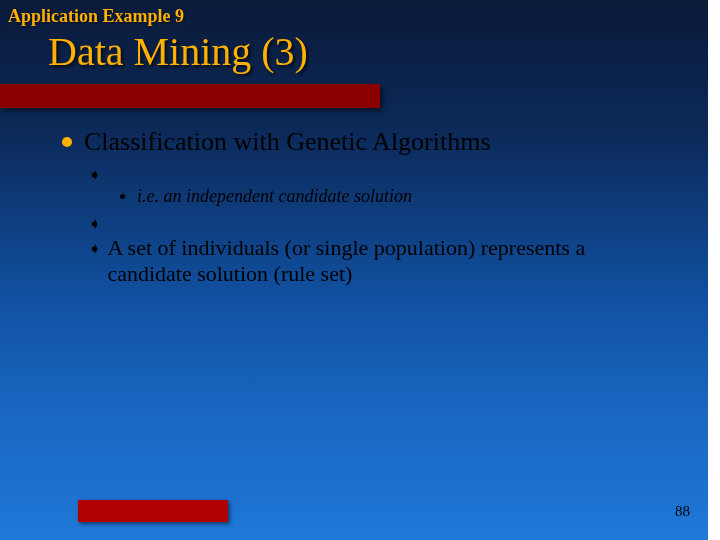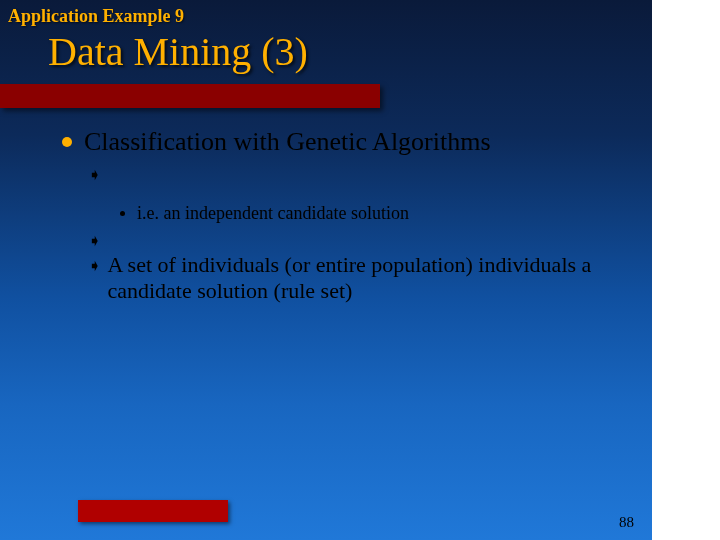--- a/index.html
+++ b/index.html
@@ -4,21 +4,21 @@
 <style>
   html, body {
     margin: 0;
     padding: 0;
     width: 720px;
     height: 540px;
     overflow: hidden;
     font-family: "Times New Roman", Times, serif;
   }
   .slide {
-    width: 652px;
+    width: 708px;
     height: 540px;
     background: linear-gradient(to bottom, #0a1a3a 0%, #0c2a5a 25%, #1050a0 55%, #1866c0 75%, #2078d8 100%);
     position: relative;
     color: #000;
   }
   .header-label {
     position: absolute;
     top: 6px;
     left: 8px;
     font-size: 18px;
@@ -87,21 +87,22 @@
     flex: 0 0 auto;
   }
   .l2 .txt {
     font-size: 22px;
     line-height: 1.2;
   }
   .l3 {
     display: flex;
     align-items: flex-start;
     margin-left: 58px;
-    margin-top: 19px;
+    margin-top: 2px;
+    font-style: italic;
   }
   .l3 .bullet {
     width: 5px;
     height: 5px;
     background: #000;
     border-radius: 50%;
     margin-top: 8px;
     margin-right: 12px;
     flex: 0 0 auto;
   }
@@ -114,21 +115,21 @@
     left: 78px;
     bottom: 18px;
     width: 150px;
     height: 22px;
     background: #b00000;
     box-shadow: 2px 2px 4px rgba(0,0,0,0.5);
   }
   .page-num {
     position: absolute;
     right: 18px;
-    bottom: 9px;
+    bottom: 20px;
     font-size: 15px;
     color: #000;
     font-family: Liberation Serif, serif;
   }
 </style>
 </head>
 <body>
 
 <div class="slide">
 
@@ -154,21 +155,21 @@
       <span class="bullet"></span>
       <span class="txt">i.e. an independent candidate solution</span>
     </div>
 
     <div class="l2">
       <span class="bullet">➧</span>
     </div>
 
     <div class="l2">
       <span class="bullet">➧</span>
-      <span class="txt">A set of individuals (or entire population) individuals a candidate solution (rule set)</span>
+      <span class="txt">A set of individuals (or single population) represents a candidate solution (rule set)</span>
     </div>
 
   </div>
 
   <div class="footer-bar"></div>
   <div class="page-num">88</div>
 
 </div>
 
 </body></html>

